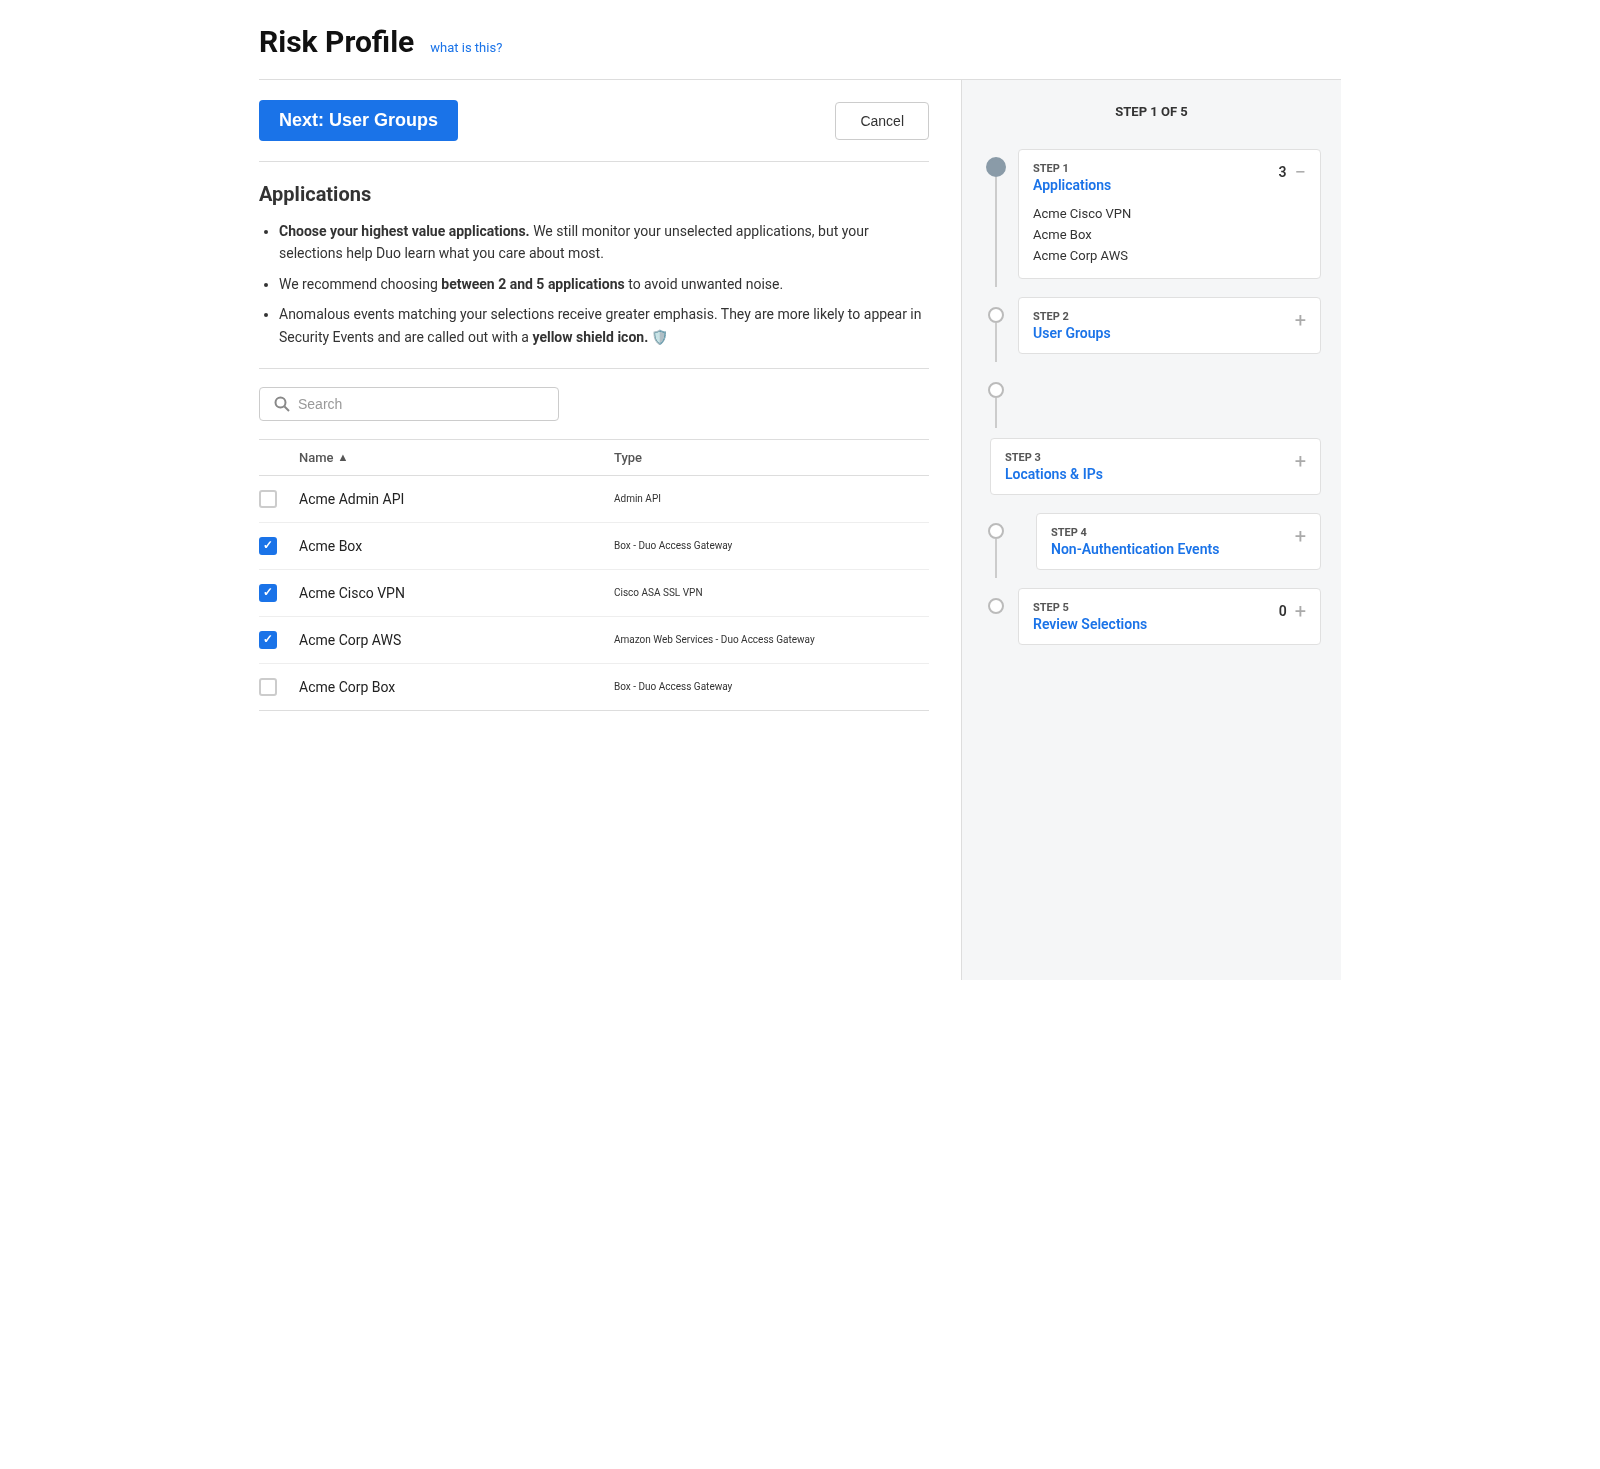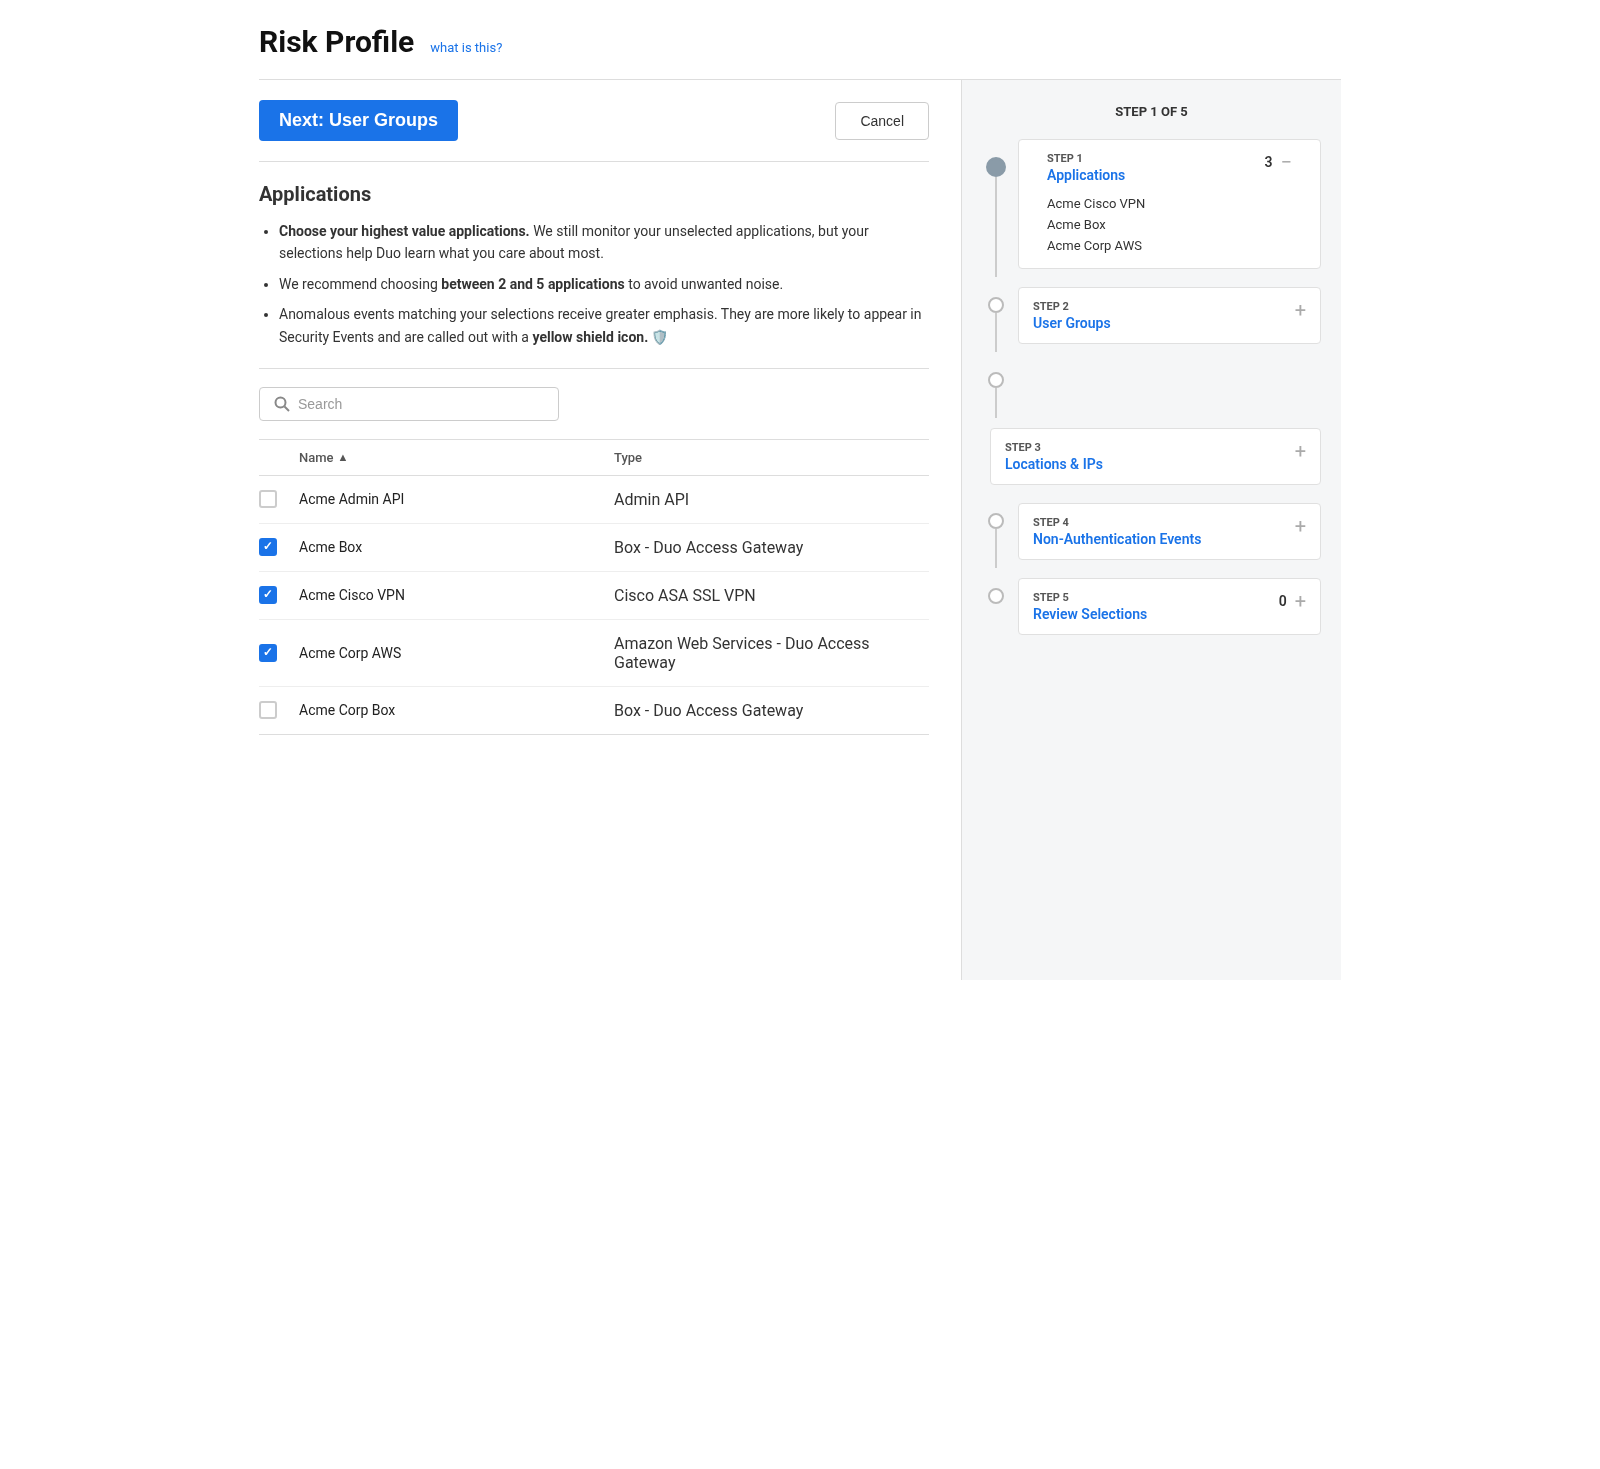--- a/index.html
+++ b/index.html
@@ -47,21 +47,21 @@
 
     .table-row { display: grid; grid-template-columns: 40px 1fr 1fr; padding: 14px 0; border-bottom: 1px solid #eee; align-items: center; }
     .table-row:last-child { border-bottom: 1px solid #ddd; }
 
     .checkbox-cell { display: flex; align-items: center; }
     .checkbox { width: 18px; height: 18px; border: 2px solid #ccc; border-radius: 3px; cursor: pointer; appearance: none; -webkit-appearance: none; background: #fff; position: relative; }
     .checkbox:checked { background: #1a73e8; border-color: #1a73e8; }
     .checkbox:checked::after { content: '✓'; color: #fff; font-size: 12px; position: absolute; top: -1px; left: 2px; font-weight: 700; }
 
     .cell-name { font-size: 14px; color: #222; }
-    .cell-type { font-size: 16px; color: #333; }
+    .cell-type { font-size: 10px; color: #333; }
 
     
     .right-panel { width: 380px; flex-shrink: 0; background: #f5f6f7; border-left: 1px solid #ddd; padding: 24px 20px; min-height: 900px; }
 
     .step-indicator { font-size: 13px; font-weight: 700; color: #333; margin-bottom: 20px; text-align: center; }
   </style>
 </head>
 <body>
 
 <div class="page-wrapper">
@@ -164,21 +164,21 @@
     <div class="right-panel">
       <div class="step-indicator">STEP 1 OF 5</div>
 
       <div id="stepper-container">
           <div style="display: flex; align-items: stretch; margin-bottom: 0px;">
             <div style="display: flex; flex-direction: column; align-items: center; width: 28px; flex-shrink: 0;">
               <div style="width: 20px; height: 20px; border-radius: 50%; background: rgb(138, 155, 168); border: 2px solid rgb(138, 155, 168); margin-top: 18px; flex-shrink: 0;"></div>
               <div style="width: 2px; flex: 1 1 0%; background: rgb(204, 204, 204); min-height: 30px;"></div>
             </div>
             <div style="flex: 1 1 0%; padding-bottom: 8px; padding-left: 8px;">
-              <div style="background: rgb(255, 255, 255); border: 1px solid rgb(224, 224, 224); border-radius: 4px; padding: 12px 28px; ">
+              <div style="background: rgb(255, 255, 255); border: 1px solid rgb(224, 224, 224); border-radius: 4px; padding: 12px 14px; margin-top: 10px;">
                 <div style="display: flex; align-items: flex-start; justify-content: space-between;">
                   <div>
                     <div style="font-size: 11px; font-weight: 700; color: rgb(85, 85, 85); margin-bottom: 2px;">STEP 1</div>
                     <div style="font-size: 14px; font-weight: 600; color: rgb(26, 115, 232);">Applications</div>
                   </div>
                   <div style="display: flex; align-items: center; gap: 8px;">
                     <span style="font-size: 14px; font-weight: 600; color: rgb(51, 51, 51);">3</span>
                     <span style="font-size: 20px; color: rgb(170, 170, 170); cursor: pointer; line-height: 1;">−</span>
                   </div>
                 </div>
@@ -221,21 +221,21 @@
                     <div style="font-size: 11px; font-weight: 700; color: rgb(85, 85, 85); margin-bottom: 2px;">STEP 3</div>
                     <div style="font-size: 14px; font-weight: 600; color: rgb(26, 115, 232);">Locations &amp; IPs</div>
                   </div>
                   <div style="display: flex; align-items: center; gap: 8px;">
                     <span style="font-size: 20px; color: rgb(170, 170, 170); cursor: pointer; line-height: 1;">+</span>
                   </div>
                 </div>
               </div>
             </div>
           </div>
-          <div style="display: flex; align-items: stretch; margin-bottom: 0px;">
+          <div style="display: flex; align-items: stretch; margin-bottom: 0px; gap: 18px;">
             <div style="display: flex; flex-direction: column; align-items: center; width: 28px; flex-shrink: 0;">
               <div style="width: 16px; height: 16px; border-radius: 50%; border: 2px solid rgb(187, 187, 187); background: rgb(255, 255, 255); margin-top: 20px; flex-shrink: 0;"></div>
               <div style="width: 2px; flex: 1 1 0%; background: rgb(204, 204, 204); min-height: 30px;"></div>
             </div>
             <div style="flex: 1 1 0%; padding-bottom: 8px; padding-left: 8px;">
               <div style="background: rgb(255, 255, 255); border: 1px solid rgb(224, 224, 224); border-radius: 4px; padding: 12px 14px; margin-top: 10px;">
                 <div style="display: flex; align-items: flex-start; justify-content: space-between;">
                   <div>
                     <div style="font-size: 11px; font-weight: 700; color: rgb(85, 85, 85); margin-bottom: 2px;">STEP 4</div>
                     <div style="font-size: 14px; font-weight: 600; color: rgb(26, 115, 232);">Non-Authentication Events</div>

